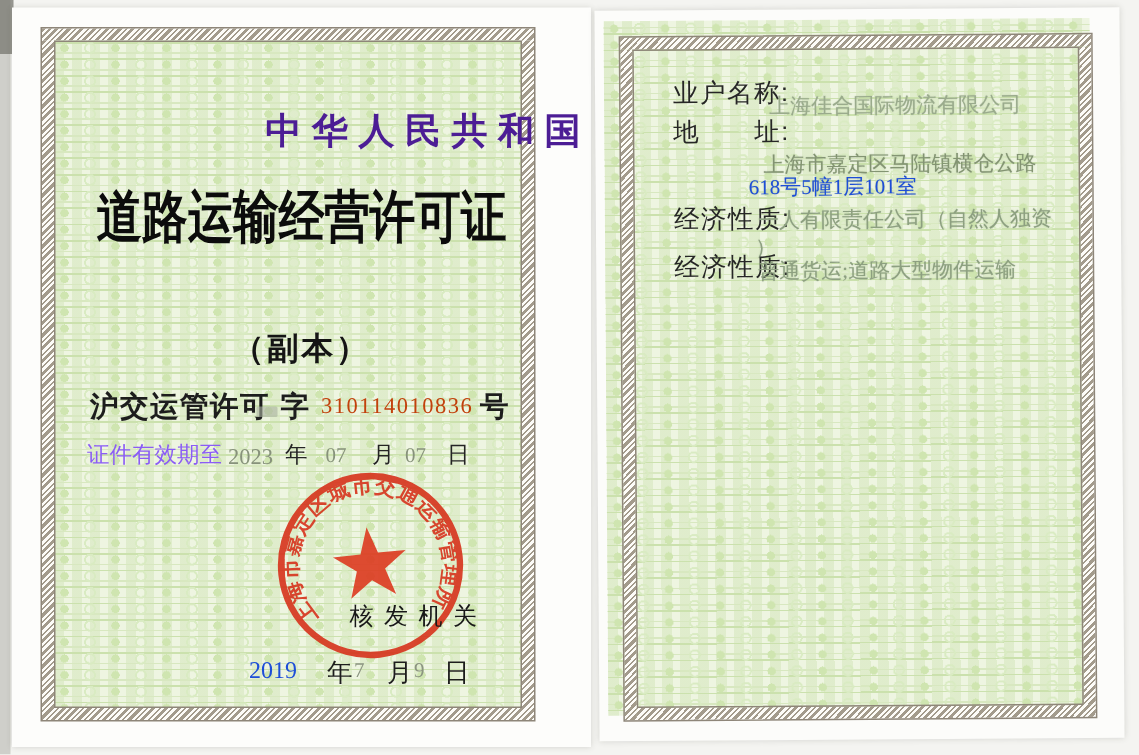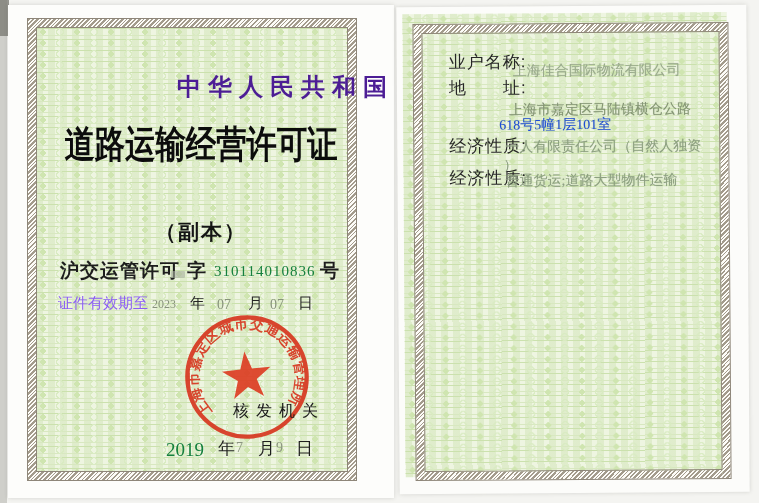--- a/index.html
+++ b/index.html
@@ -39,33 +39,33 @@
   .green-left{position:absolute;inset:0;}
   .green-right{position:absolute;left:6px;top:7px;width:324px;height:463px;}
   
   .abs{position:absolute;white-space:nowrap;}
   .country{left:0;right:0;top:66px;text-align:right;font-size:24px;font-weight:bold;letter-spacing:7px;color:#4c1d95;padding-left:14px;}
   .cert-title{left:0;right:0;top:118px;text-align:center;font-size:33px;font-weight:900;color:#0c0c0c;
     font-family:"Liberation Sans","DejaVu Sans",sans-serif;transform:scale(.92,1.14);letter-spacing:0px;}
   .copy-sub{left:0;right:0;top:196px;text-align:center;font-size:21px;font-weight:bold;letter-spacing:2px;color:#141414;margin-top:17px;}
   .permit-prefix{left:52px;top:253px;font-size:19px;font-weight:bold;color:#1d1d1d;letter-spacing:1px;}
   .permit-zi{left:179px;top:253px;font-size:19px;font-weight:bold;color:#1d1d1d;}
-  .permit-number{left:206px;top:258px;font-size:15px;color:#15803d;letter-spacing:1px;}
+  .permit-number{left:206px;top:258px;font-size:15px;color:#c2410c;letter-spacing:1px;}
   .permit-suffix{left:312px;top:253px;font-size:19px;font-weight:bold;color:#1d1d1d;}
   .smudge{position:absolute;left:163px;top:266px;width:14px;height:7px;background:#a9b19f;opacity:.6;border-radius:1px;}
   .validity-label{left:50px;top:289px;font-size:15px;color:#8b5cf6;}
-  .v-year{left:144px;top:292px;font-size:12px;color:#87927b;}
+  .v-year{left:144px;top:292px;font-size:15px;color:#87927b;}
   .v-yu{left:182px;top:289px;font-size:15px;color:#242424;}
   .v-month{left:209px;top:292px;font-size:14px;color:#87927b;}
   .v-mu{left:240px;top:289px;font-size:15px;color:#242424;}
   .v-day{left:262px;top:292px;font-size:14px;color:#87927b;}
   .v-du{left:290px;top:289px;font-size:15px;color:#242424;}
   .issuer{left:184px;top:396px;font-size:16px;color:#181818;letter-spacing:7px;z-index:5;
     font-family:"Liberation Sans","DejaVu Sans",sans-serif;padding-left:41px;}
-  .d-year{left:158px;top:434px;font-size:19px;color:#15803d;}
+  .d-year{left:158px;top:434px;font-size:16px;color:#1d4ed8;}
   .d-yu{left:210px;top:432px;font-size:17px;color:#1d1d1d;}
   .d-month{left:228px;top:435px;font-size:14px;color:#8b9480;}
   .d-mu{left:250px;top:432px;font-size:17px;color:#1d1d1d;}
   .d-day{left:268px;top:435px;font-size:14px;color:#8b9480;}
   .d-du{left:288px;top:432px;font-size:17px;color:#1d1d1d;}
   .stamp{position:absolute;left:168px;top:301px;width:142px;height:142px;opacity:.9;transform:rotate(-6deg);z-index:4;}
   
   .f-label{position:absolute;left:52px;font-size:17px;font-weight:normal;color:#262626;letter-spacing:1px;white-space:pre;
     font-family:"Liberation Sans","DejaVu Sans",sans-serif;}
   .f-value{position:absolute;font-size:14px;color:#8da080;white-space:nowrap;text-shadow:0 0 1px rgba(141,160,128,.55);}

